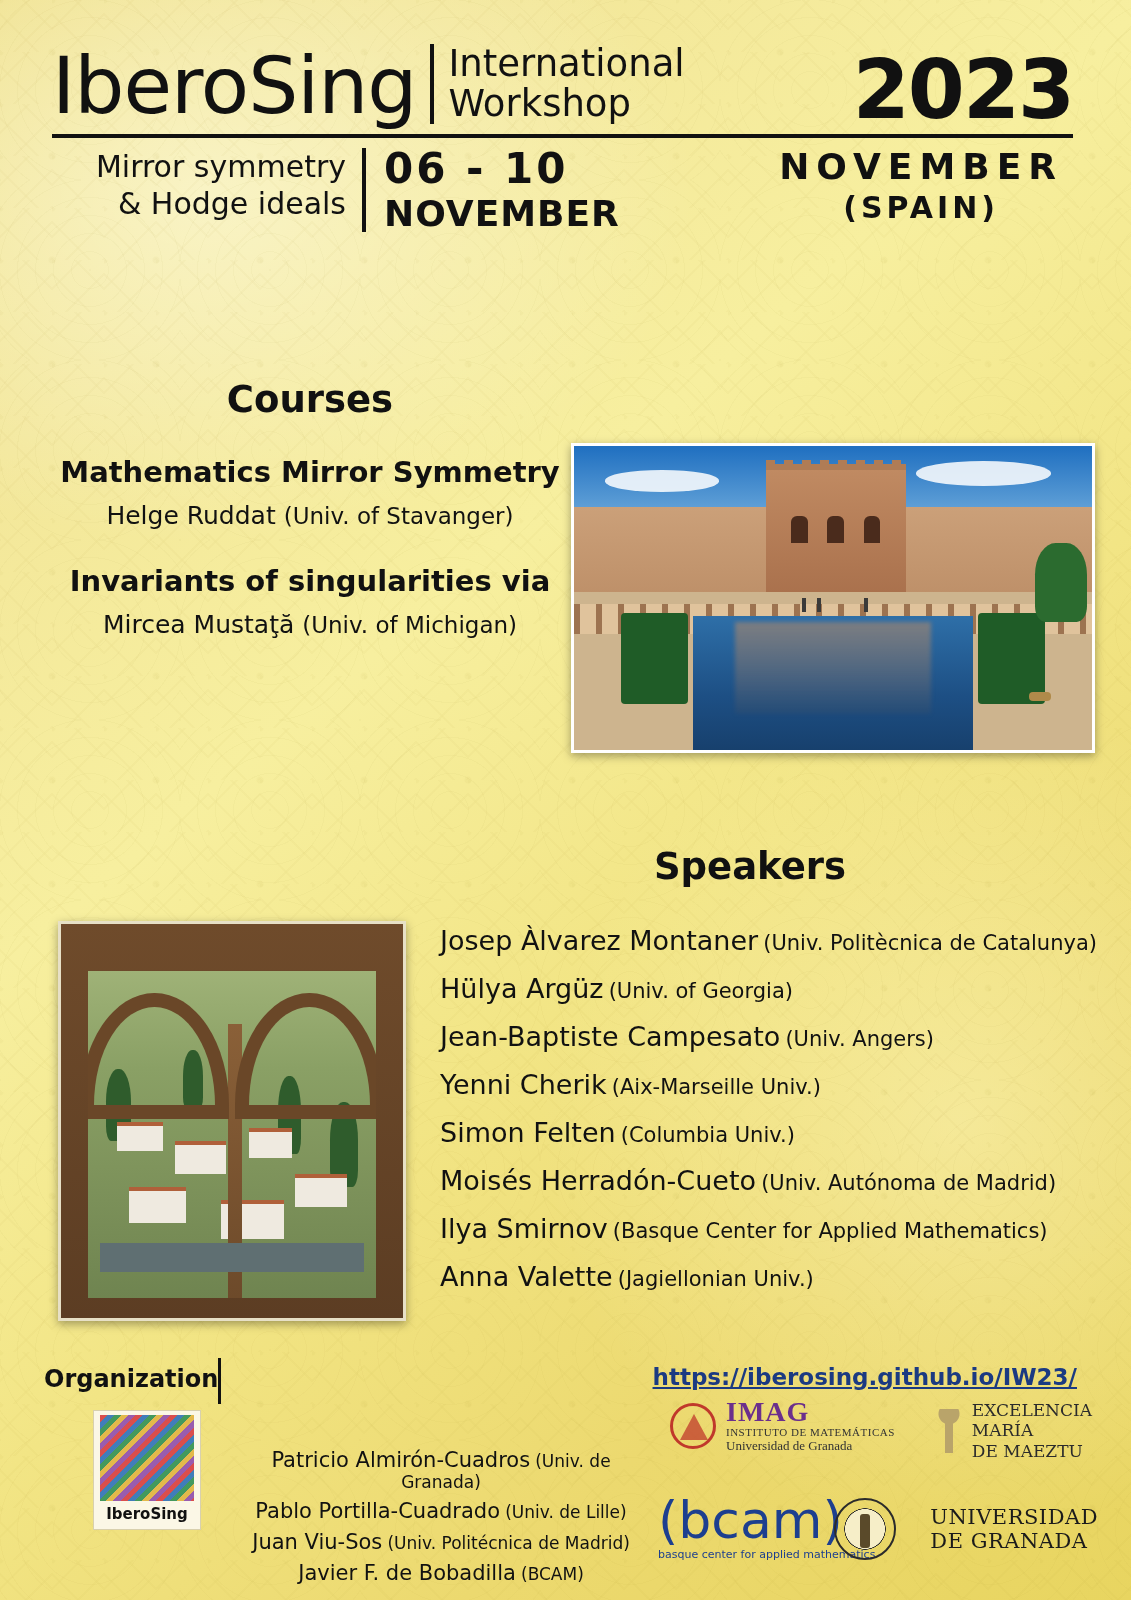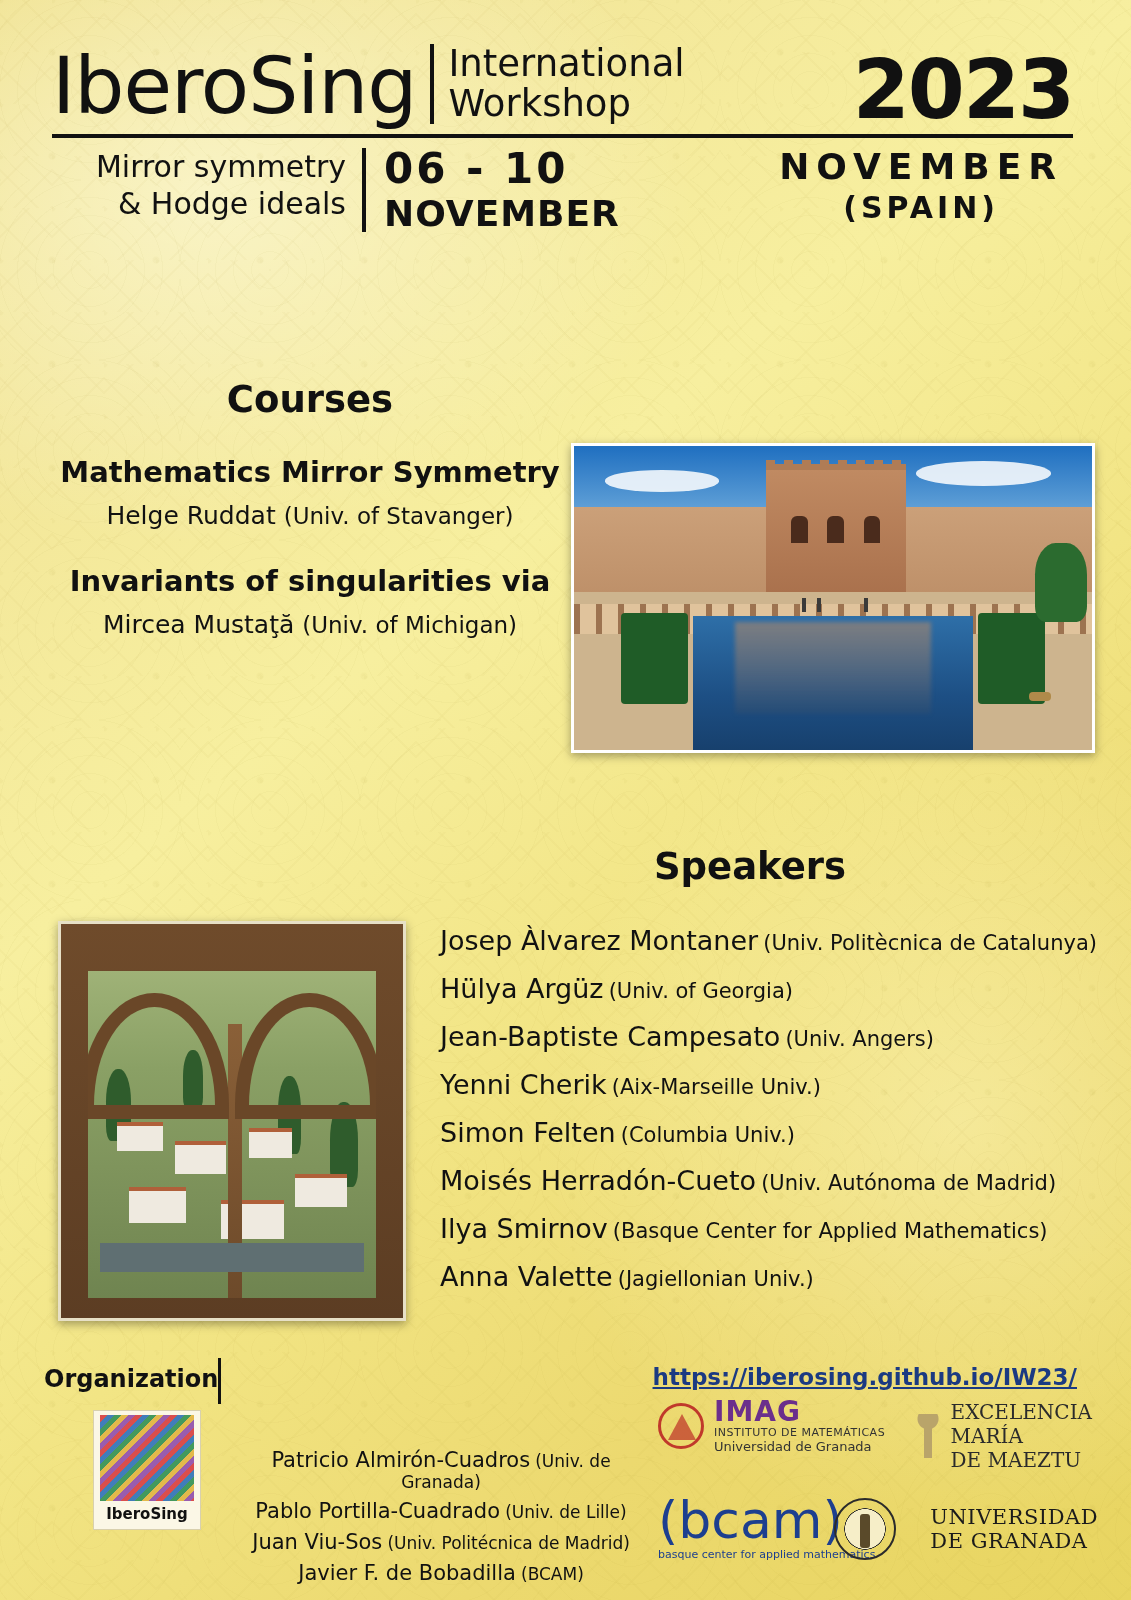--- a/index.html
+++ b/index.html
@@ -251,21 +251,21 @@
     width: 94px; height: 86px;
     background-image:
       repeating-linear-gradient(135deg, #d63b3b 0 5px, #2c6fb5 5px 10px, #2f8f4e 10px 15px, #e0b23a 15px 20px, #8e4ba8 20px 25px);
     opacity: 0.9;
     margin-bottom: 4px;
   }
   .ibs-word { font-size: 15px; font-weight: 700; color: #111; }
 
   
   .logos { position: absolute; left: 658px; top: 1398px; width: 440px; height: 190px; }
-  .imag { position: absolute; left: 0; top: 0; display: flex; align-items: center; }
+  .imag { position: absolute; left: 12px; top: 0; display: flex; align-items: center; font-family: Liberation Serif, serif; }
   .imag-mark {
     width: 46px; height: 46px; border: 3px solid #c0392b; border-radius: 50%;
     position: relative; margin-right: 10px;
   }
   .imag-mark:before {
     content: ""; position: absolute; left: 7px; top: 8px;
     width: 0; height: 0; border-left: 14px solid transparent; border-right: 14px solid transparent;
     border-bottom: 26px solid #c0392b; opacity: 0.75;
   }
   .imag-txt .t1 { font-size: 28px; font-weight: 700; color: #6b2f8c; letter-spacing: 1px; line-height: 1; }
@@ -275,21 +275,21 @@
   .maeztu { position: absolute; right: 6px; top: 2px; display: flex; align-items: center; }
   .maeztu-mark {
     width: 22px; height: 44px; margin-right: 12px;
     background:
       radial-gradient(circle at 50% 22%, #b9a46a 0 10px, rgba(0,0,0,0) 11px),
       linear-gradient(#b9a46a, #b9a46a) ;
     background-size: 22px 22px, 8px 44px;
     background-position: 0 0, 7px 0;
     background-repeat: no-repeat;
   }
-  .maeztu-txt { font-family: "DejaVu Serif", serif; font-size: 20px; color: #2b2b2b; line-height: 1.2; }
+  .maeztu-txt { font-family: "DejaVu Serif", serif; font-size: 17px; color: #2b2b2b; line-height: 1.2; }
 
   .bcam { position: absolute; left: 0; top: 96px; }
   .bcam-word {
     font-size: 52px; color: #1d3f8f; line-height: 1;
     font-family: "DejaVu Sans", sans-serif;
   }
   .bcam-sub { font-size: 11px; color: #1d3f8f; margin-top: 2px; }
 
   .ugr { position: absolute; right: 0; top: 100px; display: flex; align-items: center; }
   .ugr-seal {

